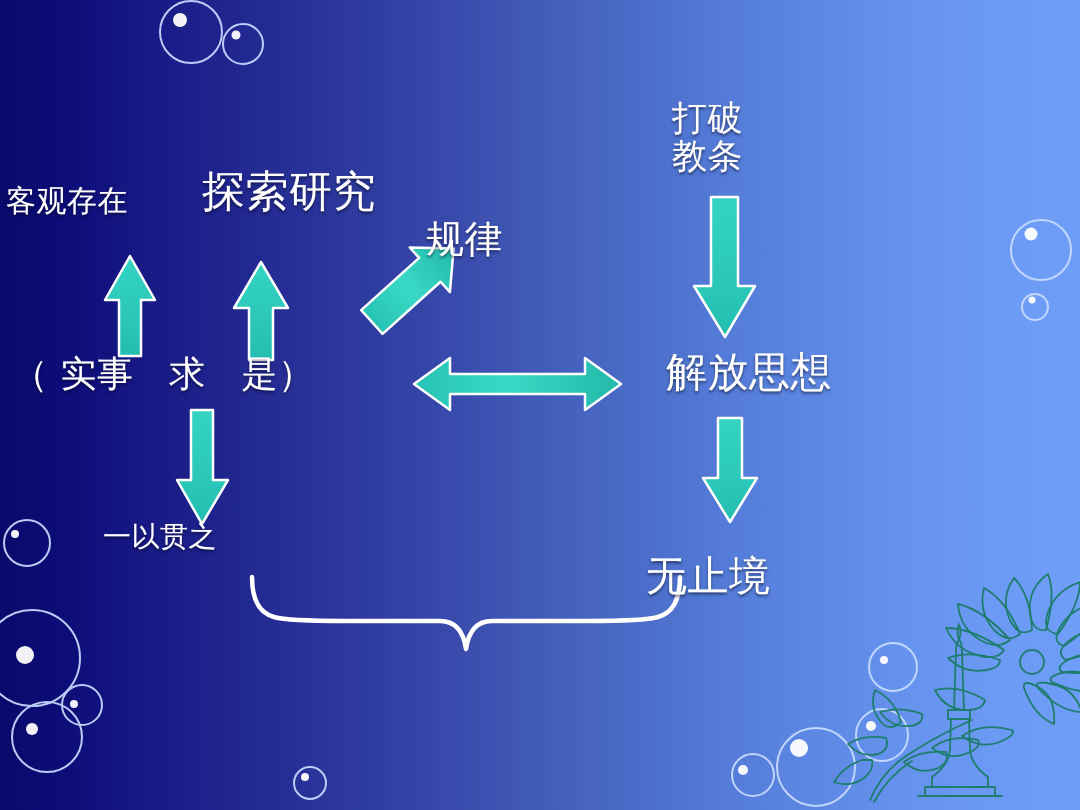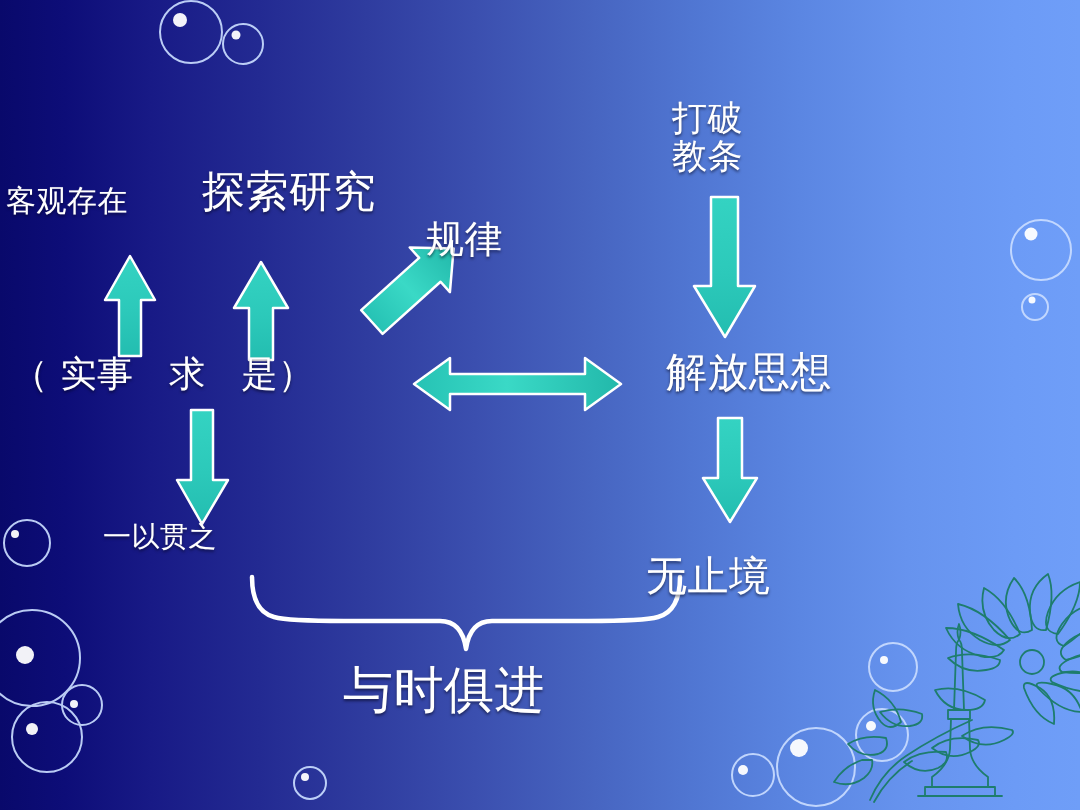--- a/index.html
+++ b/index.html
@@ -188,15 +188,14 @@
 教条</div>
 
   <div class="node t-shishi">（ 实事   求   是）</div>
 
   <div class="node t-jiefang">解放思想</div>
 
   <div class="node t-yiyi">一以贯之</div>
 
   <div class="node t-wuzhi">无止境</div>
 
-  <div class="node t-yushi">与时俱进</div>
 
 </div>
 
 </body></html>

